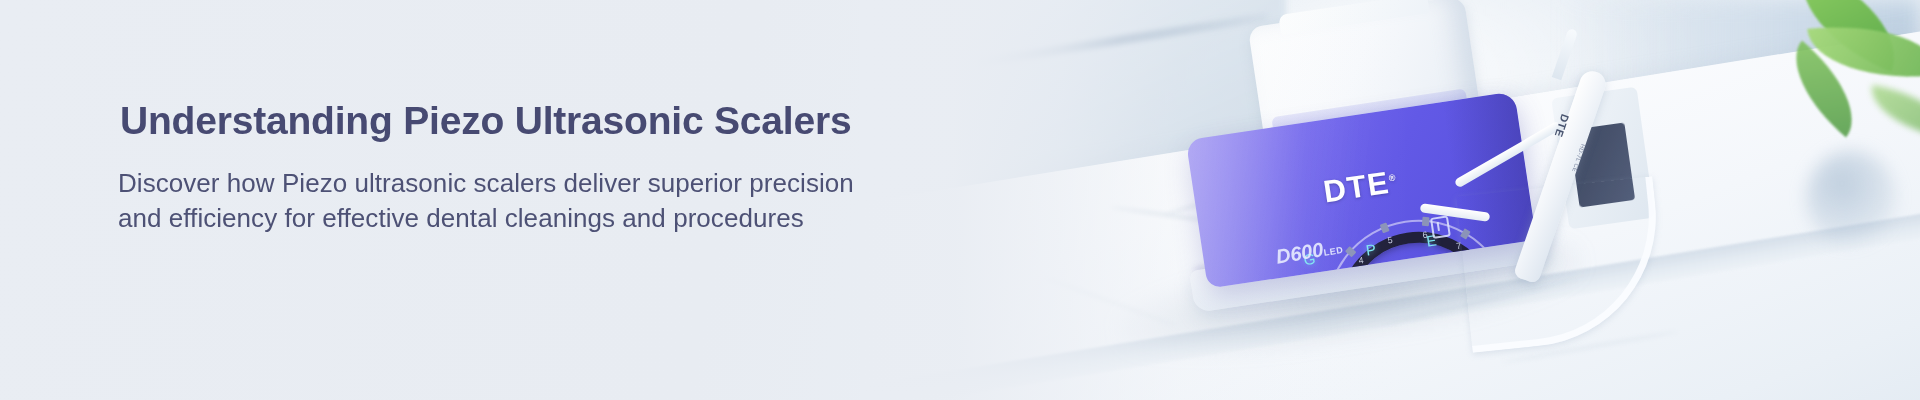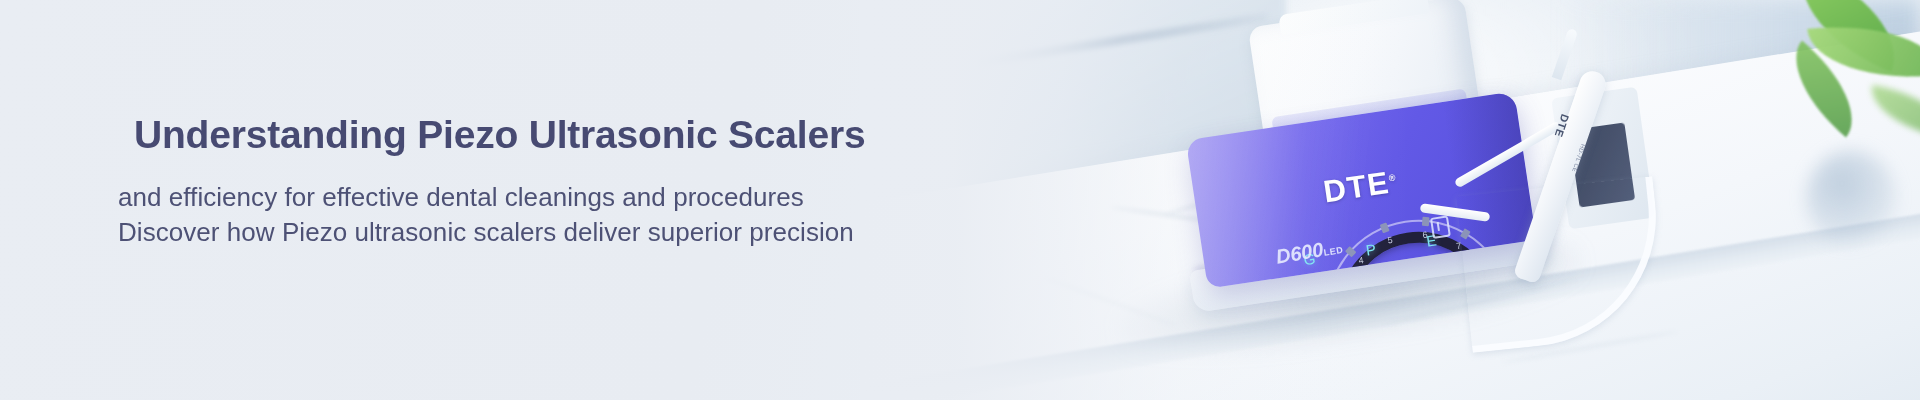--- a/index.html
+++ b/index.html
@@ -247,21 +247,21 @@
     position:absolute;right:24px;top:150px;width:90px;height:96px;border-radius:50%;
     background:radial-gradient(circle at 40% 35%,rgba(150,175,200,.55),rgba(150,175,200,.18) 65%,rgba(150,175,200,0) 80%);
     filter:blur(8px);
   }
 
   
   .copy{
     position:absolute;left:118px;top:96px;z-index:60;
   }
   .title{
-    margin:16px;
+    margin:2px;
     font-size:39px;font-weight:bold;color:#474a72;
     letter-spacing:-0.2px;line-height:1.18;
     white-space:nowrap;
   }
   .sub{
     margin:22px 0 0 0;
     font-size:26px;font-weight:400;color:#4d5175;
     line-height:1.34;letter-spacing:0.05px;
   }
   .sub span{display:block;white-space:nowrap;}
@@ -364,18 +364,18 @@
     <div class="leaf leaf3"></div>
     <div class="leaf leaf4"></div>
     <div class="blur-orb"></div>
 
     <div class="photo-fade"></div>
   </div>
 
   <div class="copy">
     <h1 class="title">Understanding Piezo Ultrasonic Scalers</h1>
     <p class="sub">
+      <span>Discover how Piezo ultrasonic scalers deliver superior precision</span>
       <span>and efficiency for effective dental cleanings and procedures</span>
-      <span>Discover how Piezo ultrasonic scalers deliver superior precision</span>
     </p>
   </div>
 
 </div>
 
 </body></html>

